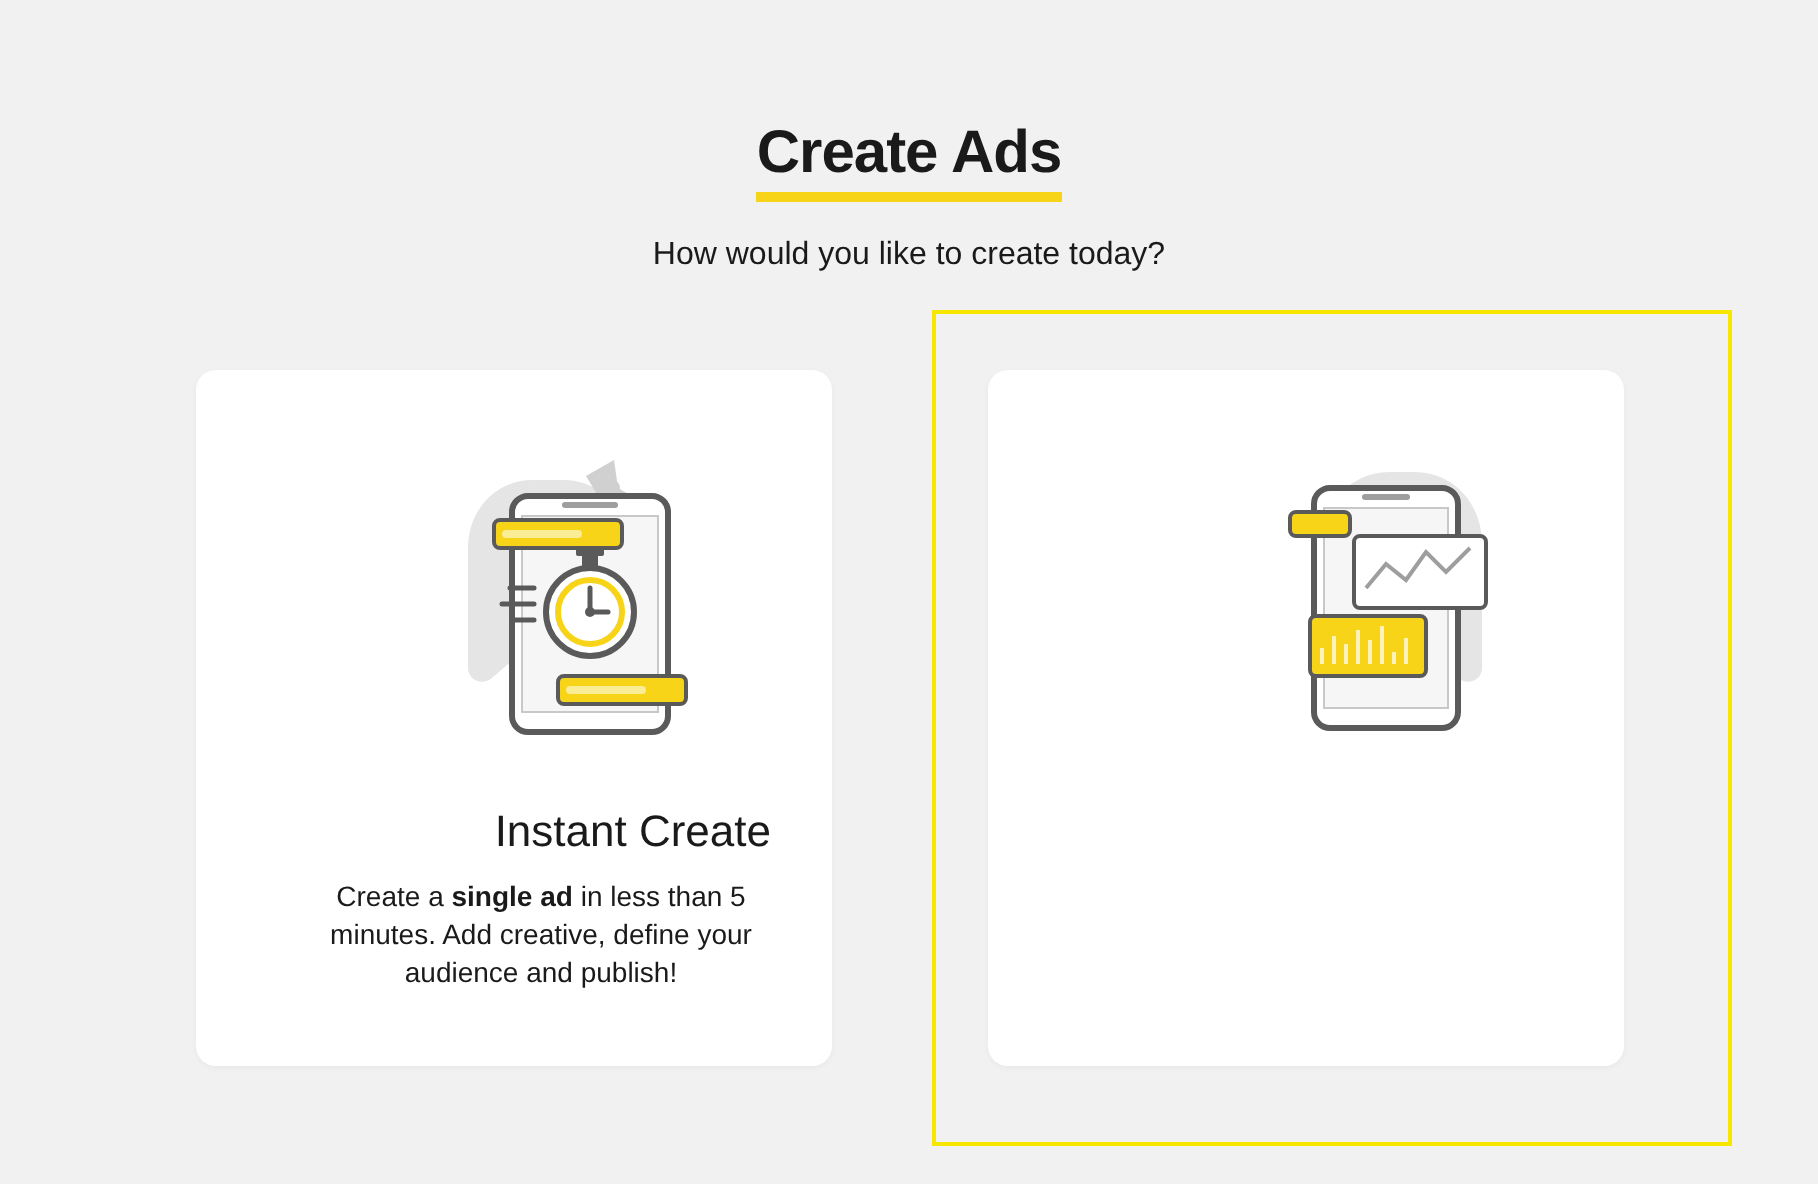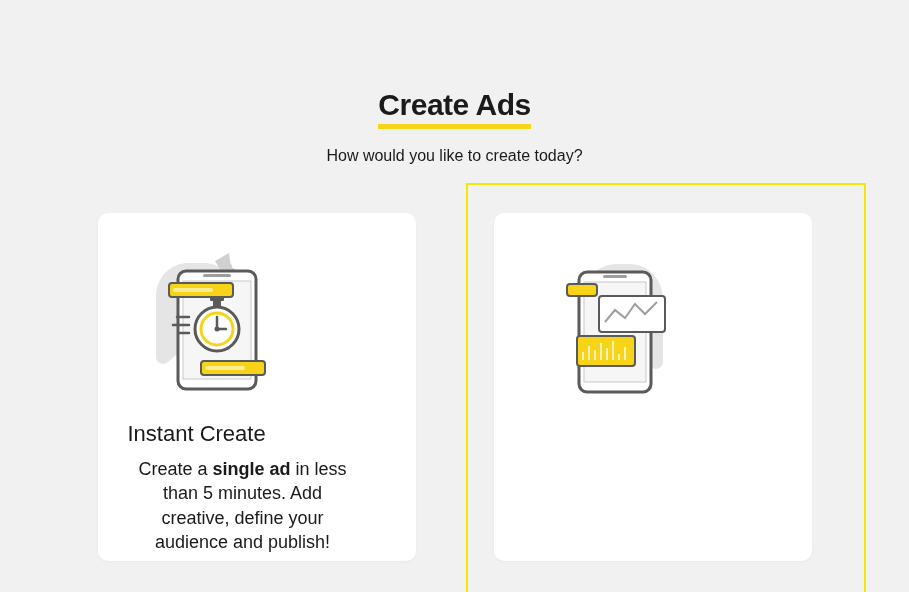--- a/index.html
+++ b/index.html
@@ -4,21 +4,21 @@
   <style>
     * { box-sizing: border-box; margin: 0; padding: 0; }
     body {
       background: #f1f1f1;
       font-family: -apple-system, BlinkMacSystemFont, "Segoe UI", Helvetica, Arial, sans-serif;
       width: 909px;
       height: 592px;
       overflow: hidden;
     }
     .container {
-      padding-top: 88px;
+      padding-top: 60px;
       text-align: center;
     }
     .page-title {
       display: inline-block;
       font-size: 30px;
       font-weight: 900;
       color: #1a1a1a;
       letter-spacing: -0.5px;
       border-bottom: 5px solid #f7d417;
       padding-bottom: 2px;
@@ -36,21 +36,21 @@
     }
     .card {
       width: 318px;
       height: 348px;
       background: #ffffff;
       border-radius: 10px;
       box-shadow: 0 1px 3px rgba(0,0,0,0.04);
       padding: 24px 30px 24px 30px;
       display: flex;
       flex-direction: column;
-      align-items: flex-start;
+      align-items: flex-end;
       cursor: pointer;
     }
     .highlight-box {
       position: relative;
     }
     .highlight-box::after {
       content: "";
       position: absolute;
       top: -30px;
       left: -28px;
@@ -68,21 +68,21 @@
       margin-top: 6px;
       margin-bottom: 18px;
     }
     .card-title {
       font-size: 22px;
       font-weight: 500;
       color: #1a1a1a;
       margin-bottom: 10px;
     }
     .card-desc {
-      font-size: 18px;
+      font-size: 14px;
       line-height: 1.35;
       color: #1a1a1a;
       max-width: 230px;
     }
     .card-desc b { font-weight: 700; }
     svg { display: block; }
   </style>
 </head>
 <body>
 

